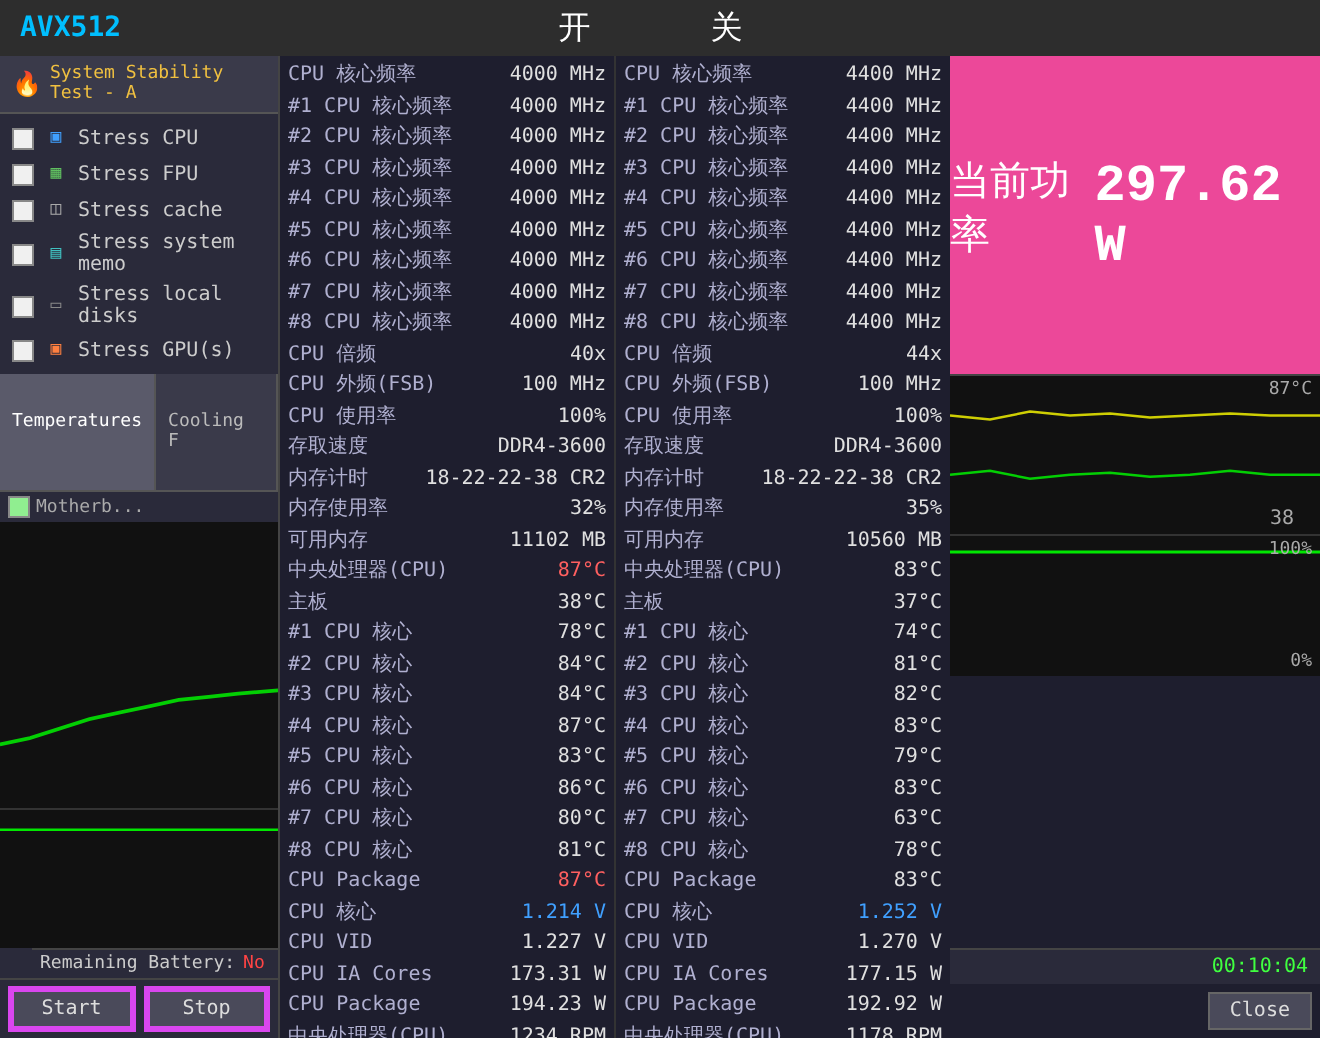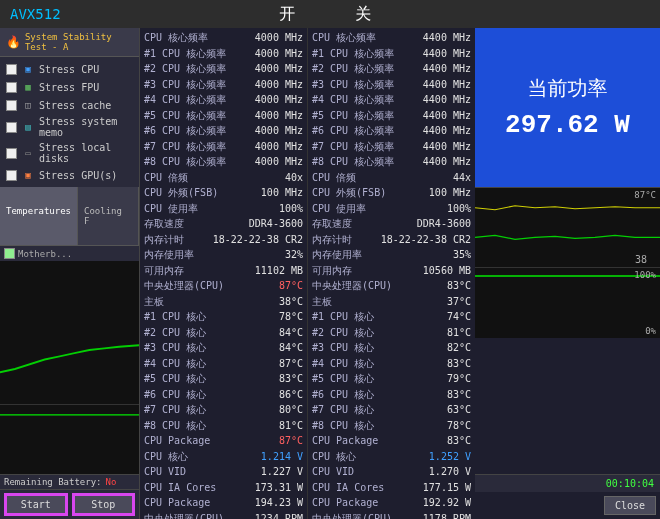--- a/index.html
+++ b/index.html
@@ -23,21 +23,21 @@
       padding: 4px 10px;
       height: 28px;
     }
     .top-header .title-area {
       display: flex;
       align-items: center;
       gap: 12px;
     }
     .top-header .avx-badge {
       color: #00bfff;
-      font-weight: normal;
+      font-weight: bold;
       font-size: 14px;
     }
     .top-header .on-off {
       display: flex;
       gap: 60px;
       font-size: 16px;
       color: #e0e0e0;
       flex: 1;
       justify-content: center;
     }
@@ -179,20 +179,21 @@
     
     .battery-row {
       background: #2a2a3a;
       padding: 2px 4px;
       font-size: 9px;
       color: #ccc;
       border-top: 1px solid #444;
       display: flex;
       align-items: center;
       gap: 4px;
+      margin-left: 16px;
     }
     .battery-val {
       color: #ff4444;
     }
 
     
     .btn-row {
       display: flex;
       gap: 4px;
       padding: 3px 4px;
@@ -248,25 +249,25 @@
     .data-row .value.blue { color: #40a0ff; }
 
     
     .right-panel {
       width: 185px;
       background: #1e1e2e;
       display: flex;
       flex-direction: column;
     }
     .power-display {
-      background: #1d4ed8;
+      background: #ec4899;
       flex: 0 0 auto;
       height: 160px;
       display: flex;
-      flex-direction: column;
+      flex-direction: row;
       align-items: center;
       justify-content: center;
       border-bottom: 1px solid #444;
     }
     .power-title {
       font-size: 20px;
       color: #ffffff;
       font-family: sans-serif;
       margin-bottom: 8px;
     }

